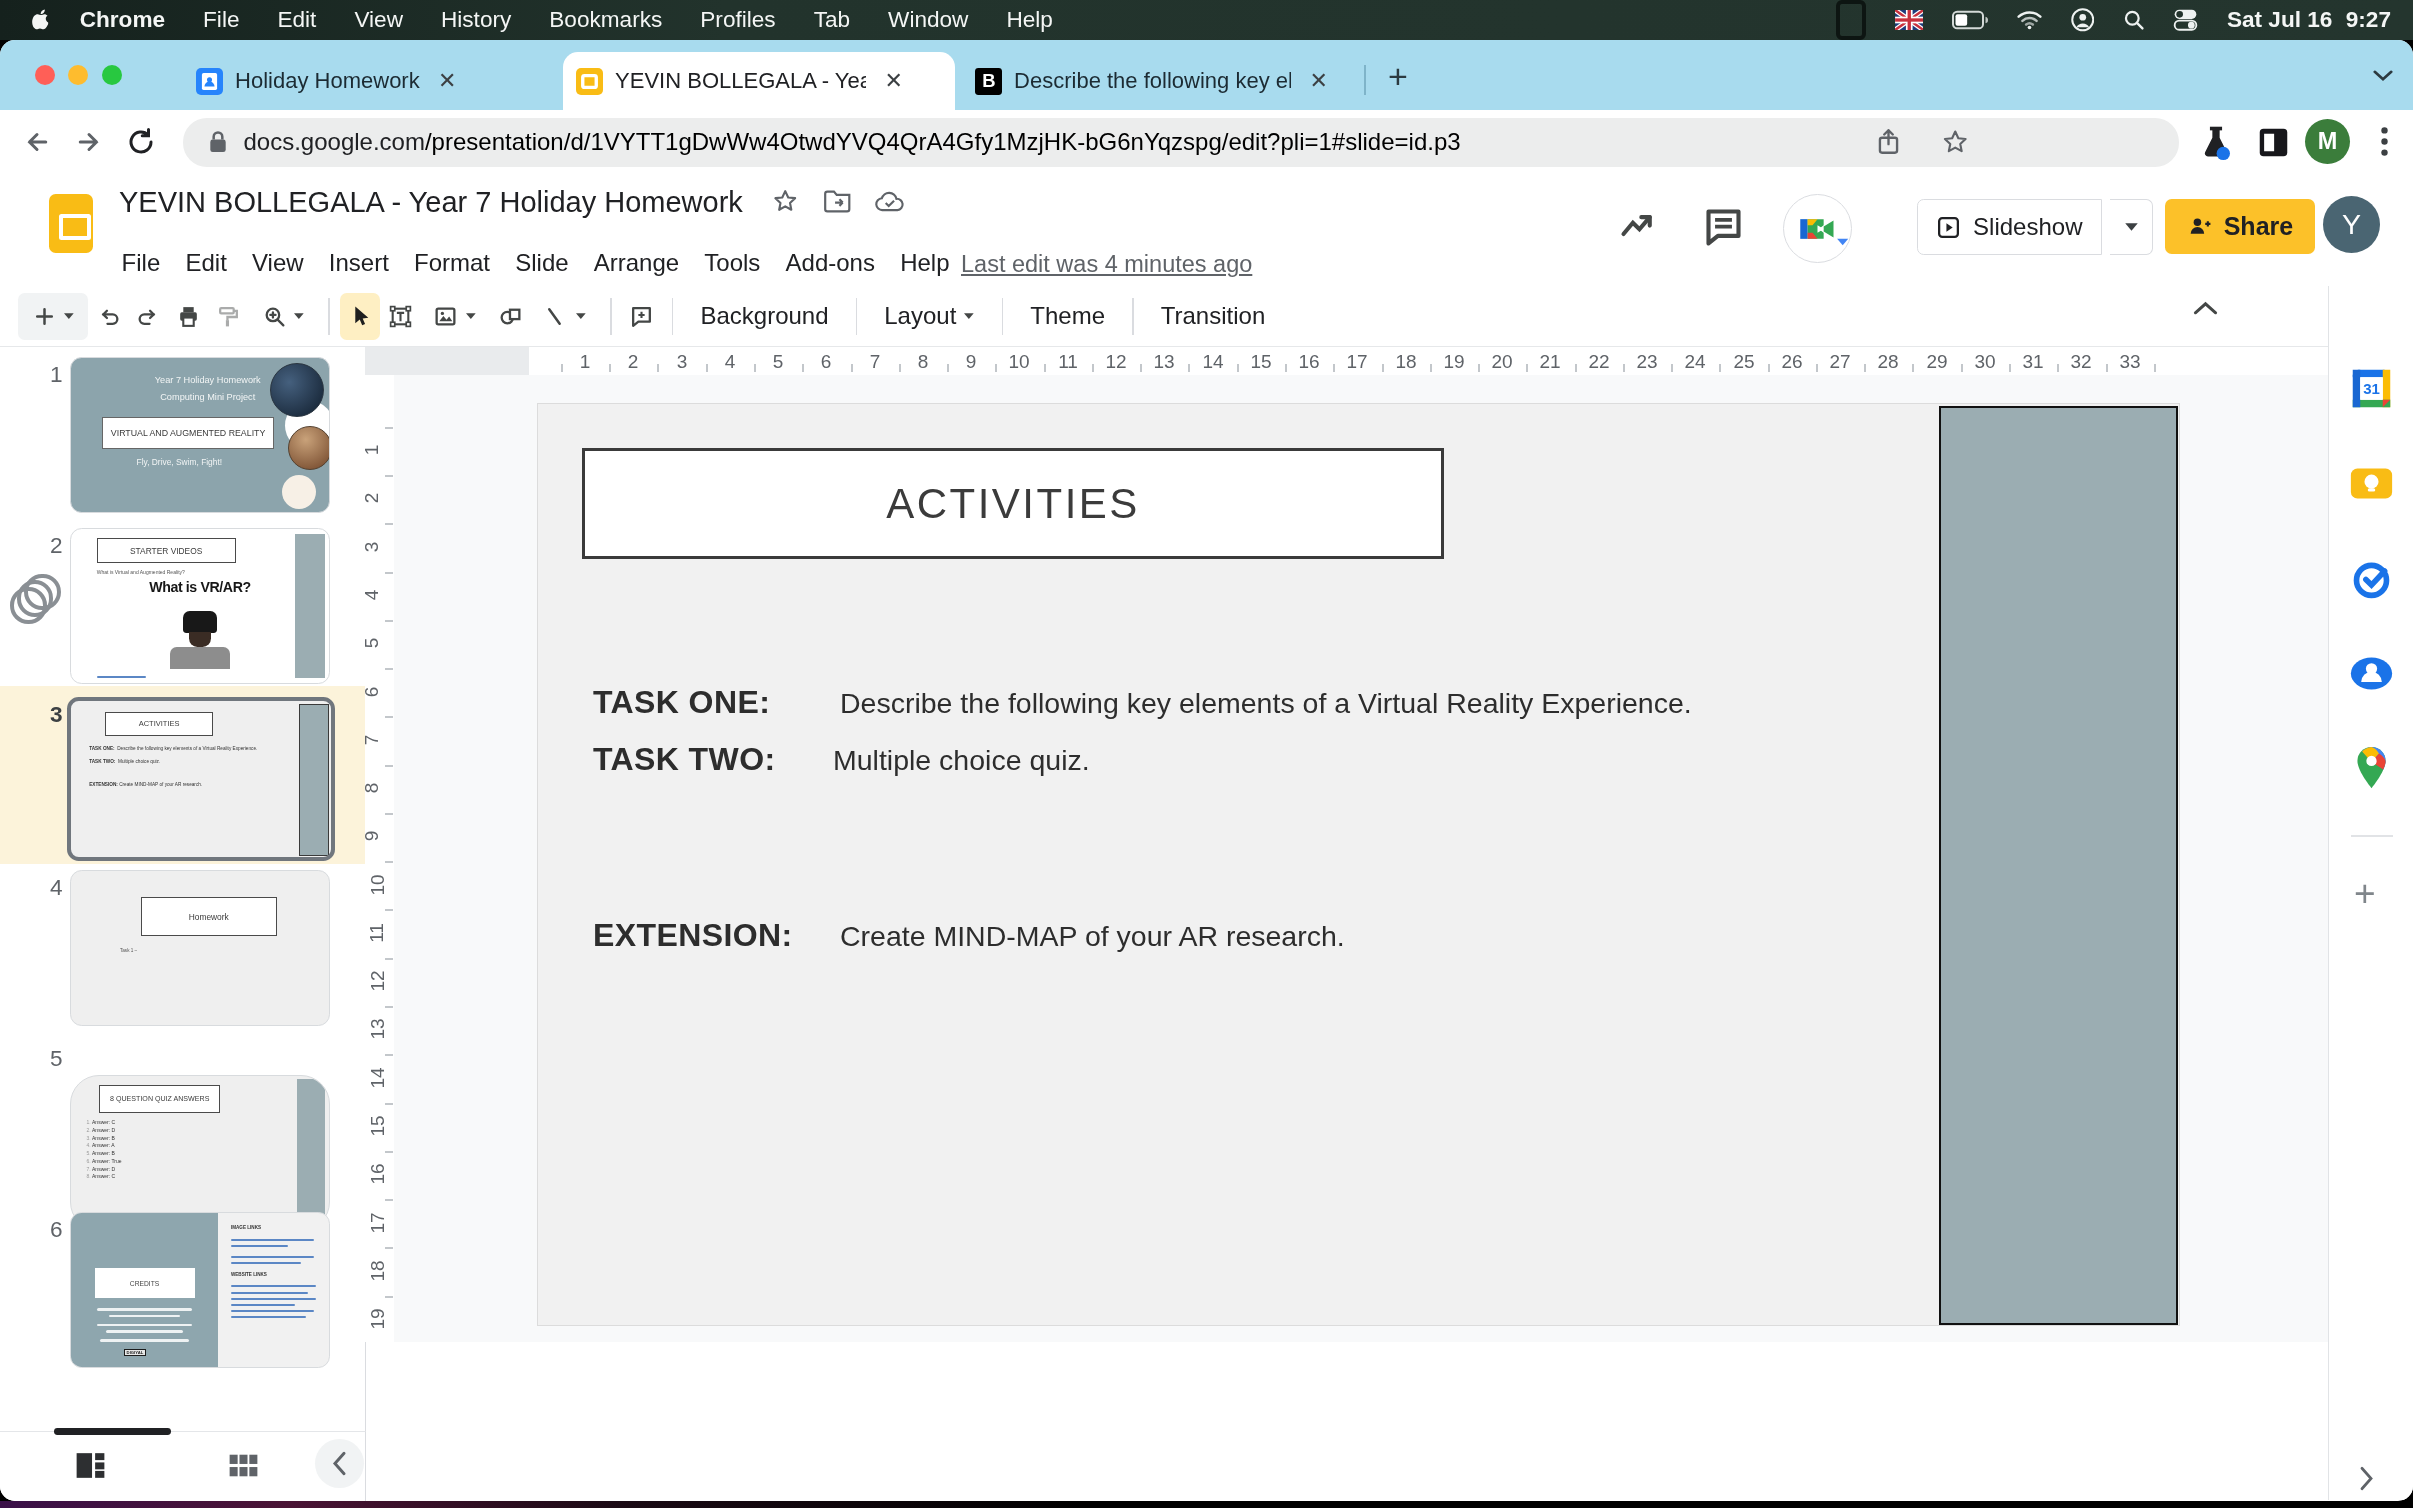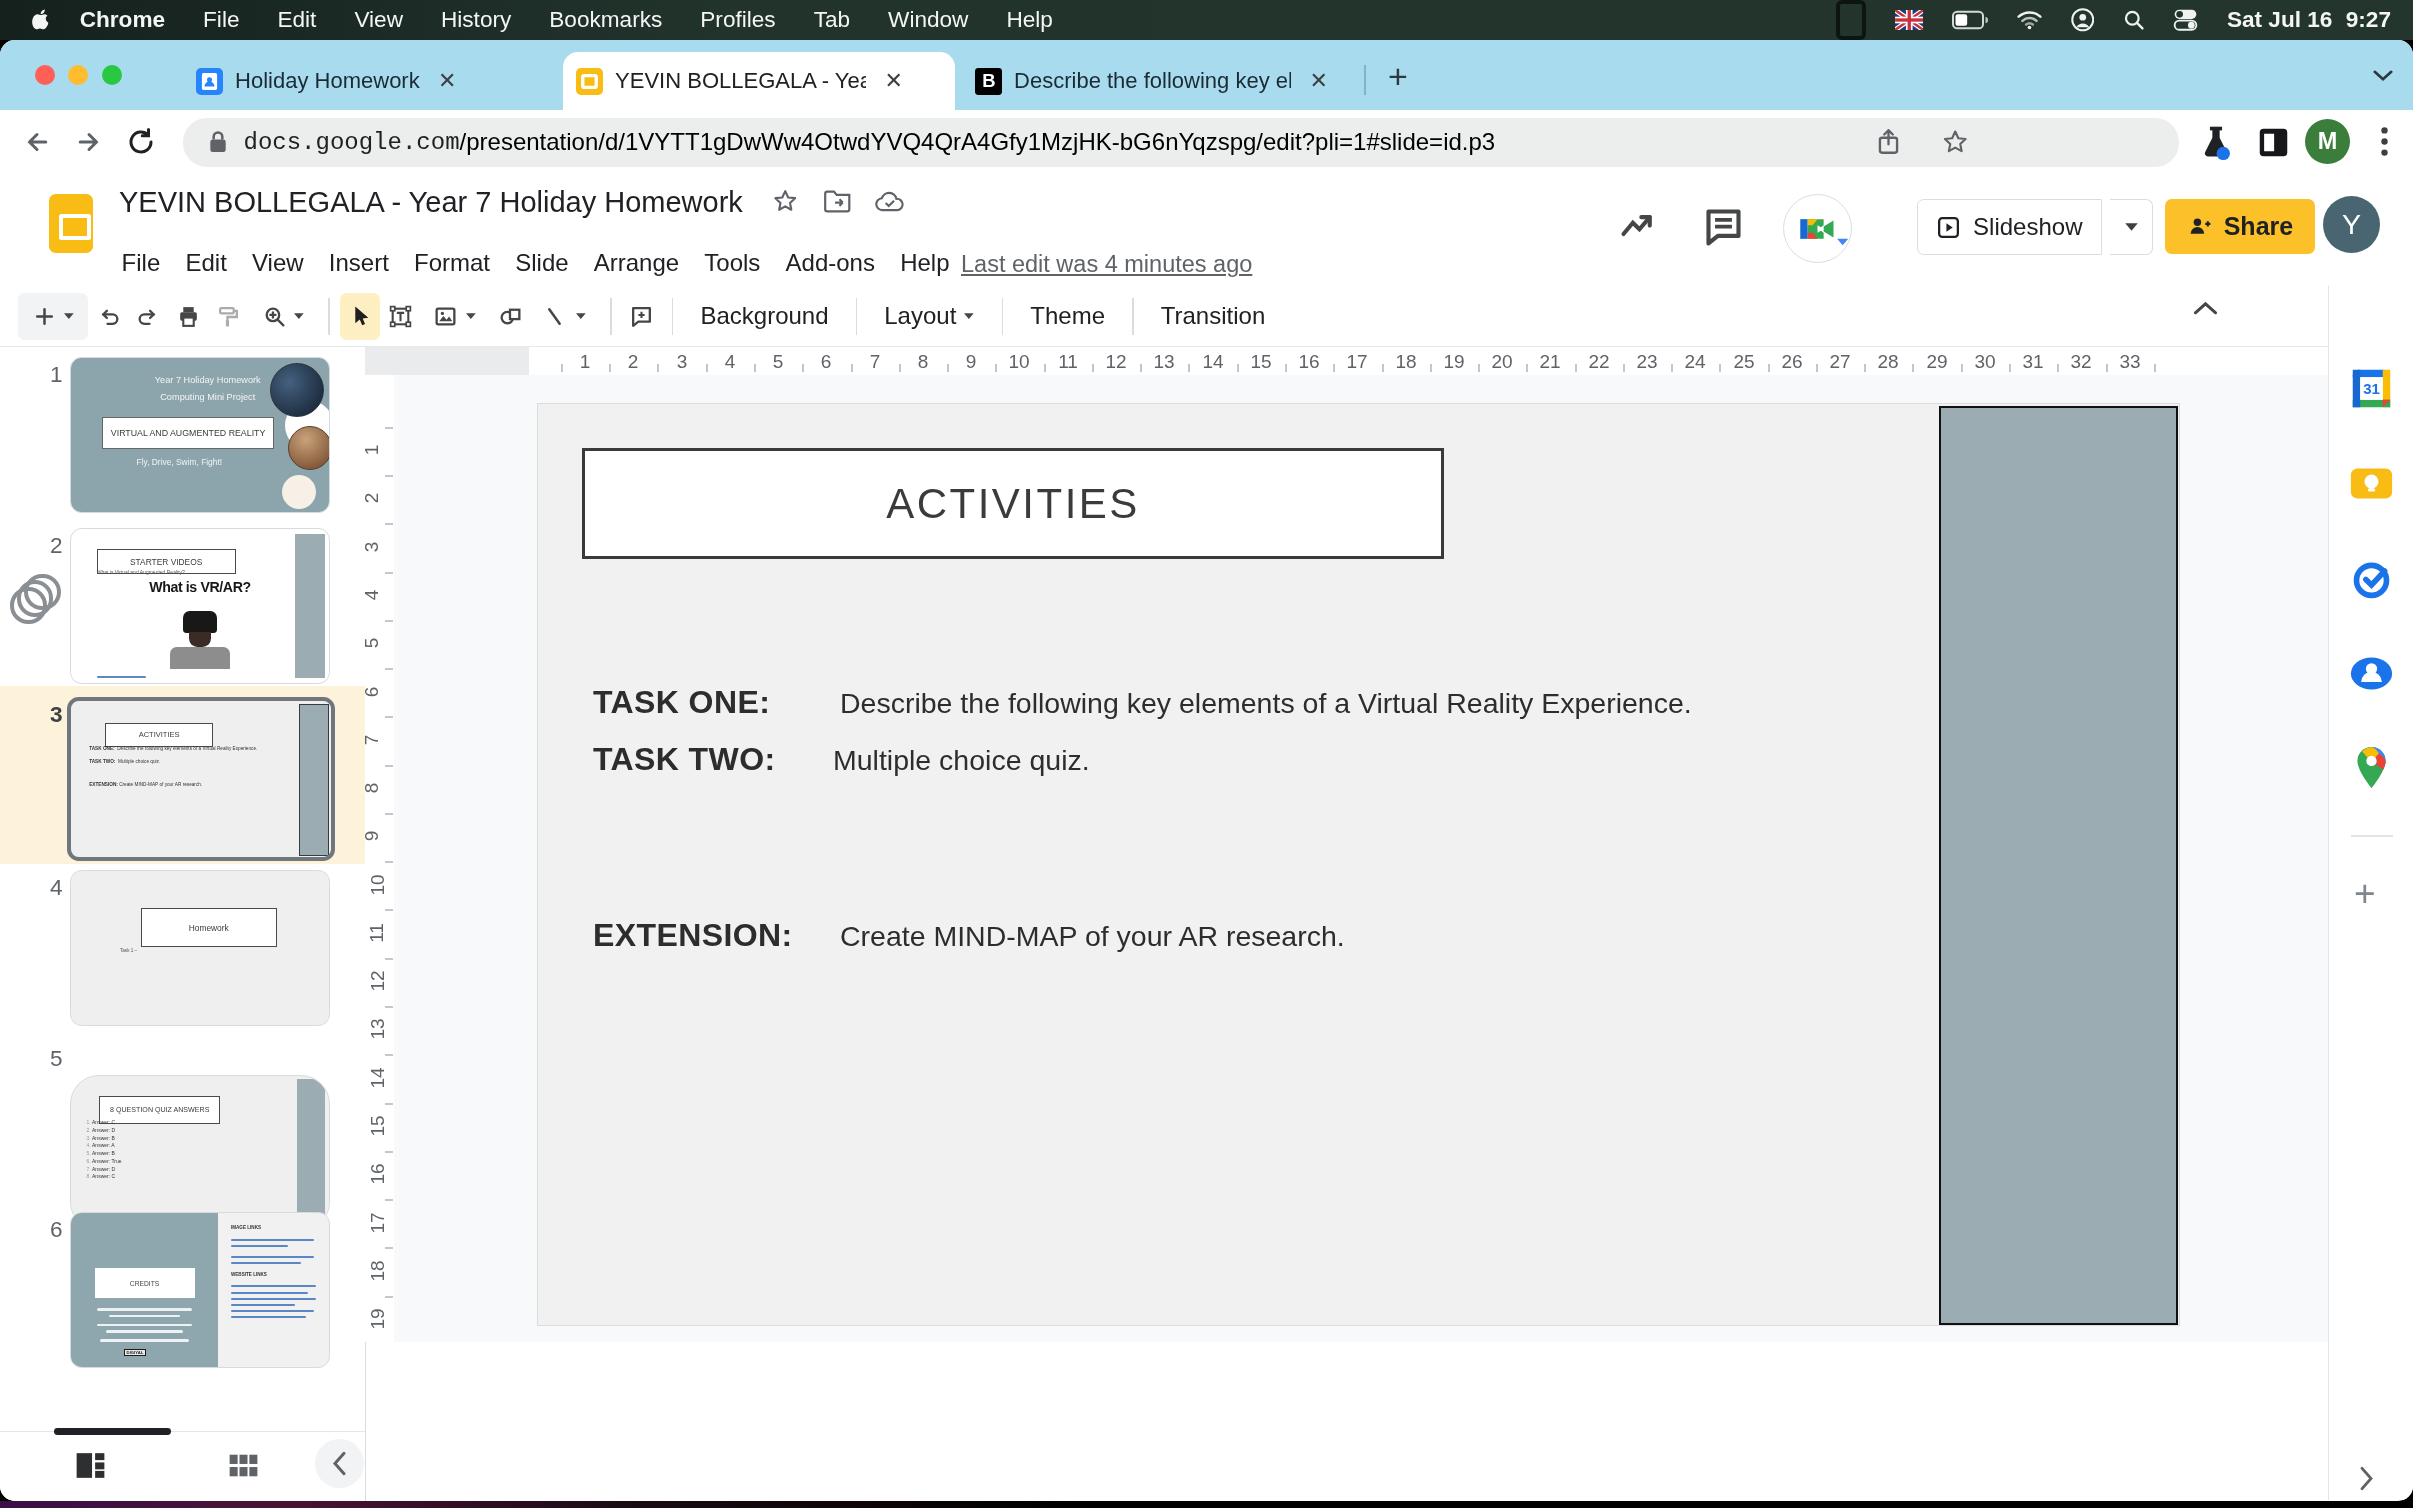--- a/index.html
+++ b/index.html
@@ -25,21 +25,21 @@
   .tab.active{background:#fff;border-radius:15px 15px 0 0;height:59px;color:#202124;}
   .tclose{font-size:22px;color:#3c4043;margin-left:6.7px;}
   .favicon{width:27px;height:27px;border-radius:5px;flex:0 0 auto;position:relative;}
   .newtab{position:absolute;top:17px;font-size:34px;color:#2c3a40;font-weight:300;}
   .tabsep{position:absolute;top:25px;width:1.7px;height:30px;background:#7fb4c9;}
   
   .addressbar{left:0;top:70px;width:2413px;height:64px;background:#fff;display:flex;align-items:center;}
   .navic{color:#5f6368;margin-left:22px;}
   .urlpill{position:absolute;left:183px;top:7.5px;width:1996px;height:49px;border-radius:24px;background:#eceded;
            display:flex;align-items:center;font-size:24px;color:#202124;}
-  .urlhost{color:#202124;font-family:Liberation Mono, monospace;}
+  .urlhost{color:#202124;}
   .urlpath{color:#000000;}
   .chromeavatar{width:45px;height:45px;border-radius:50%;background:#3b7d3b;color:#fff;font-size:23.5px;font-weight:700;
         display:flex;align-items:center;justify-content:center;}
   
   .docshead{left:0;top:134px;width:2413px;height:112px;background:#fff;}
   .slidesicon{left:49px;top:20px;width:44px;height:59px;background:#f9bc15;border-radius:6.7px;}
   .slidesicon:after{content:"";position:absolute;left:10px;top:20px;width:23.5px;height:18.4px;border:4.2px solid #fff;border-radius:2.5px;}
   .doctitle{left:119px;top:11.7px;font-size:29px;color:#202124;}
   .docmenus{left:109px;top:70px;display:flex;font-size:24px;color:#202124;}
   .docmenus .mi{padding:5px 12.6px;border-radius:6.7px;}
@@ -62,21 +62,21 @@
   .tbi.disabled{opacity:.45;}
   .tbsep{width:1.7px;height:37px;background:#dadce0;margin:0 10px;}
   .tbtext{font-size:24px;color:#202124;padding:8.4px 17px;border-radius:6.7px;display:flex;gap:6.7px;align-items:center;}
   .collapse{position:absolute;right:109px;top:11.7px;color:#444746;}
   
   .film{left:0;top:307px;width:365px;height:1084px;background:#fff;border-right:0.8px solid #dadce0;overflow:hidden;}
   .selrow{left:0;top:339px;width:365px;height:178px;background:#fcf3da;}
   .thumbnum{position:absolute;left:28.5px;width:34px;text-align:right;font-size:22.6px;color:#5f6368;}
   .card{position:absolute;left:70px;width:258px;height:154px;background:#fff;border:1.7px solid #d8dbde;border-radius:11.7px;overflow:hidden;}
   .card.sel{border:4.2px solid #70767d;left:67px;width:260px;height:156px;}
-  .tbox{position:absolute;background:#fff;border:1.7px solid #4a4a4a;display:flex;align-items:center;justify-content:center;color:#3a3a3a;margin-top:11px;}
+  .tbox{position:absolute;background:#fff;border:1.7px solid #4a4a4a;display:flex;align-items:center;justify-content:center;color:#3a3a3a;}
   .bluebar{position:absolute;background:#9badb2;}
   .linkline{position:absolute;height:3.4px;background:#5b87c5;border-radius:1.7px;}
   .whline{position:absolute;height:2.5px;background:rgba(255,255,255,.85);border-radius:1.7px;}
   .filmbar{left:0;top:1391px;width:365px;height:70px;background:#fff;border-top:0.8px solid #e4e6e9;border-right:0.8px solid #dadce0;}
   .scrollthumb{left:54px;top:-4.2px;width:117px;height:6.7px;background:#202124;border-radius:3.4px;}
   .viewbtn{position:absolute;top:15px;color:#3c4043;}
   .chevcircle{left:315px;top:6.7px;width:49px;height:49px;border-radius:50%;background:#f1f3f4;display:flex;align-items:center;justify-content:center;color:#5f6368;font-size:25px;}
   .hruler{left:365px;top:307px;width:1963px;height:28.5px;background:#fff;}
   .hruler .grayblock{left:0;top:0;width:164px;height:28.5px;background:#e9ebed;}
   .rnum{position:absolute;bottom:2.5px;font-size:19px;color:#5f6368;transform:translateX(-50%);}

